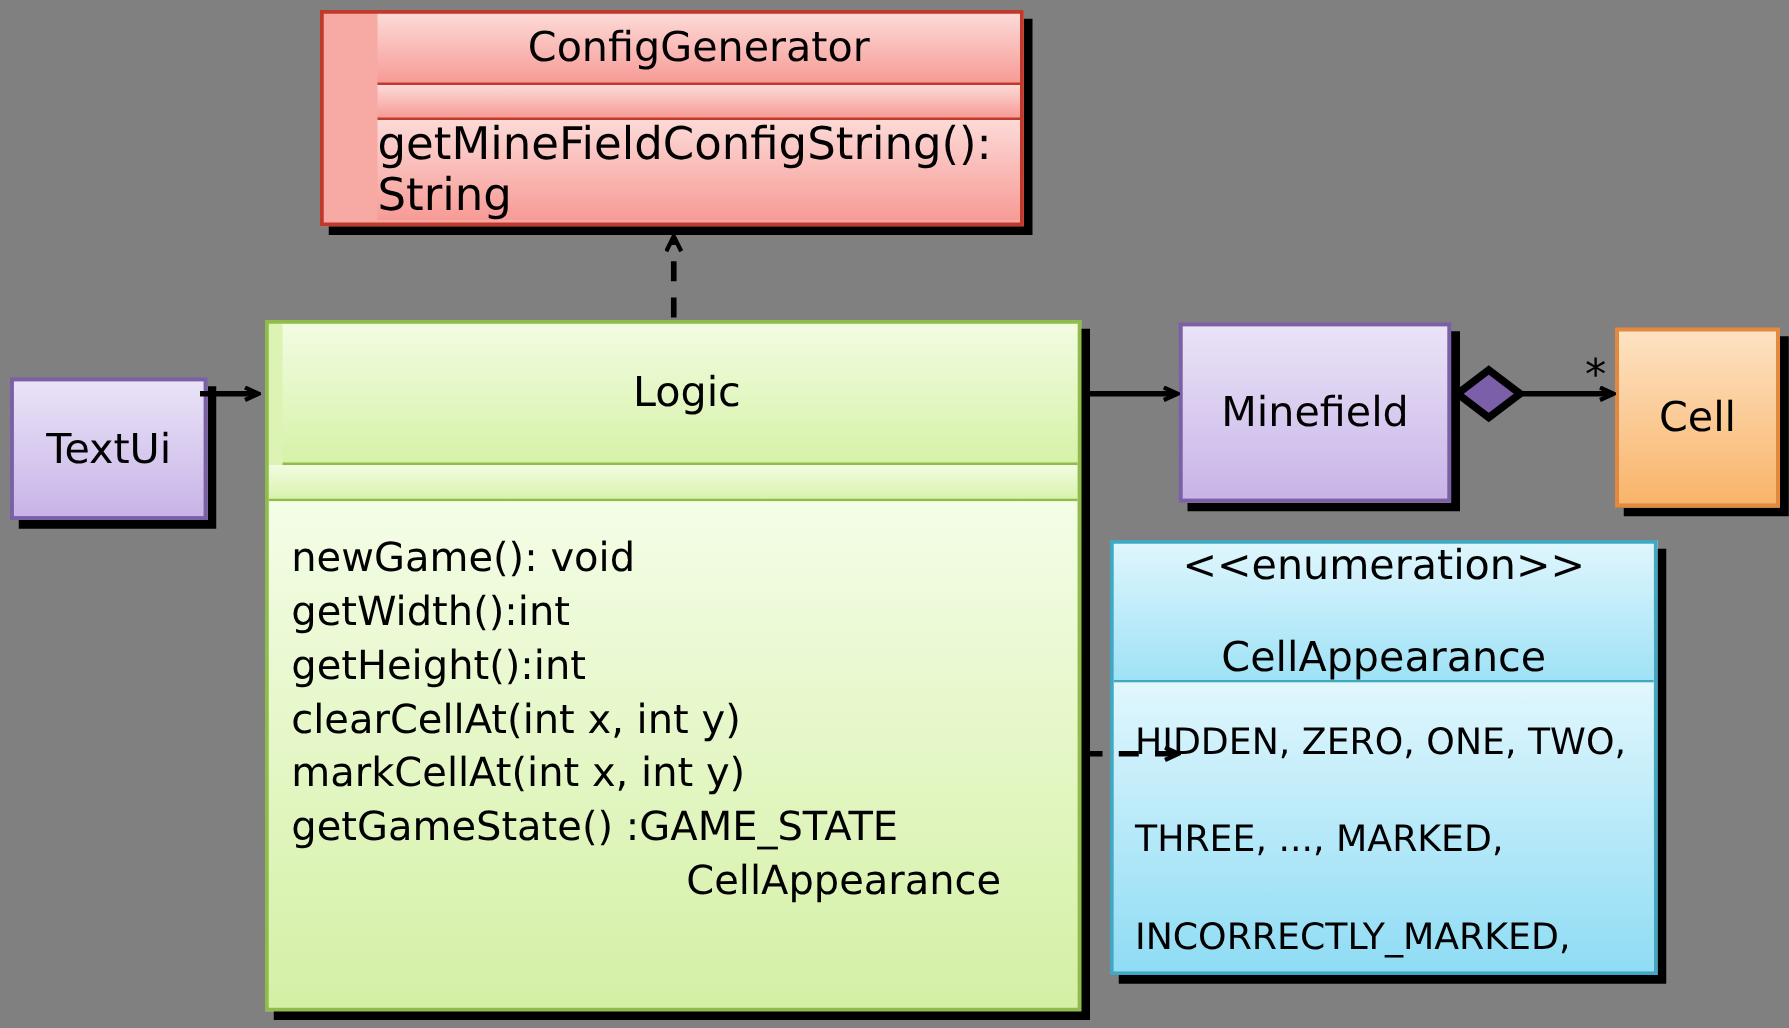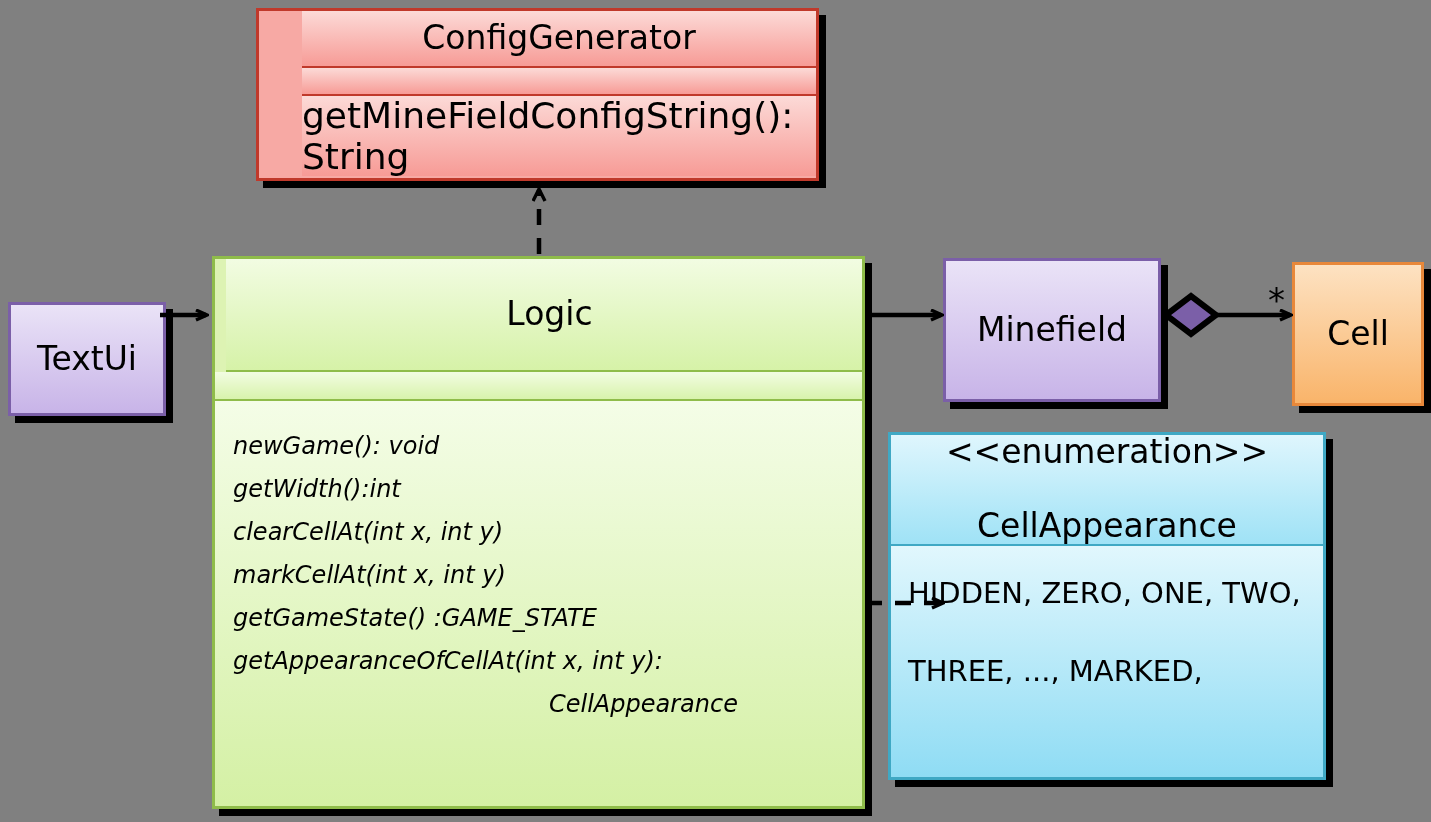--- a/index.html
+++ b/index.html
@@ -99,23 +99,22 @@
     border-bottom: 2px solid #8fbc4a;
   }
   #lg-methods {
     height: 406px;
     background: linear-gradient(to bottom, #f4fde7 0%, #d4f0a4 100%);
     padding: 24px 0 0 18px;
     flex-direction: column;
   }
   #lg-methods .m-line {
     white-space: pre;
-    font-size: 24px;
+    font-size: 32px;
     line-height: 43px;
-    font-style: italic;
   }
   #lg-methods .m-line.indent {
     padding-left: 316px;
   }
 
   
   #box-textui {
     left: 8px; top: 258px;
     width: 158px; height: 114px;
     border: 3px solid #7b5fa8;
@@ -231,24 +230,24 @@
     <div class="compartment" id="cg-attrs"></div>
     <div class="compartment" id="cg-methods">getMineFieldConfigString(): String</div>
   </div>
 
   <div class="uml-box" id="box-logic">
     <div class="compartment cmp-title" id="lg-title">Logic</div>
     <div class="compartment" id="lg-attrs"></div>
     <div class="compartment cmp-body" id="lg-methods">
       <div class="m-line">newGame(): void</div>
       <div class="m-line">getWidth():int</div>
+      <div class="m-line">getHeight():int</div>
       <div class="m-line">clearCellAt(int x, int y)</div>
       <div class="m-line">markCellAt(int x, int y)</div>
       <div class="m-line">getGameState() :GAME_STATE</div>
-      <div class="m-line">getAppearanceOfCellAt(int x, int y):</div>
       <div class="m-line indent">CellAppearance</div>
     </div>
   </div>
 
   <div class="uml-box" id="box-textui">
     <div class="compartment cmp-title">TextUi</div>
   </div>
 
   <div class="uml-box" id="box-minefield">
     <div class="compartment cmp-title">Minefield</div>
@@ -261,16 +260,17 @@
   <div class="uml-box" id="box-cellappearance">
     <div class="compartment cmp-title" id="ca-title">
       <div>
         <div>&lt;&lt;enumeration&gt;&gt;</div>
         <div>CellAppearance</div>
       </div>
     </div>
     <div class="compartment cmp-body" id="ca-body">
       <div class="e-line">HIDDEN, ZERO, ONE, TWO,</div>
       <div class="e-line">THREE, ..., MARKED,</div>
+      <div class="e-line">INCORRECTLY_MARKED,</div>
     </div>
   </div>
 
 </div>
 
 </body></html>

